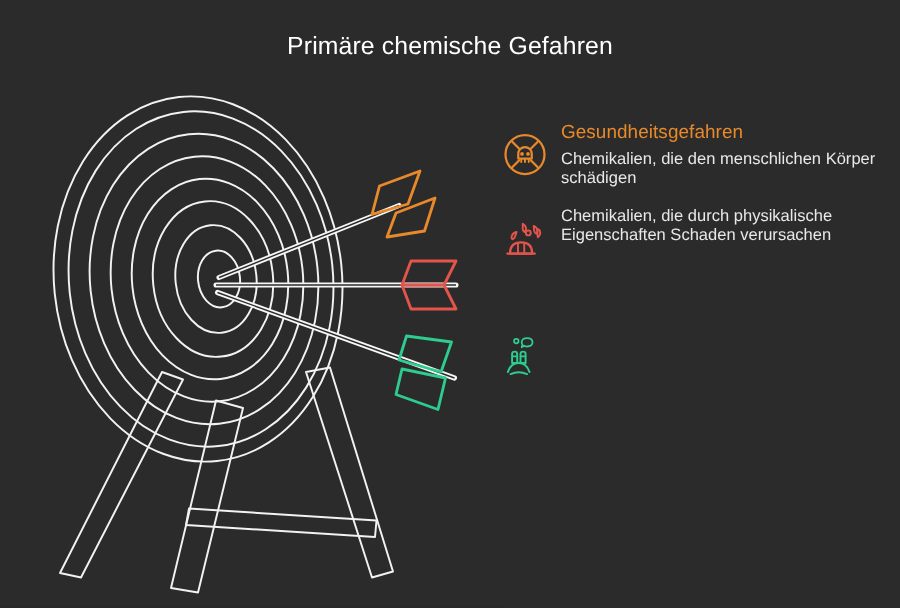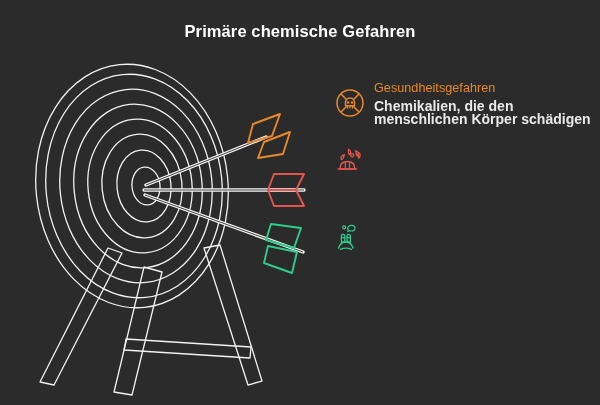--- a/index.html
+++ b/index.html
@@ -23,21 +23,21 @@
 
   
   #page-title {
     position: absolute;
     top: 22px;
     left: 0;
     width: 600px;
     text-align: center;
     color: #ffffff;
     font-size: 16.5px;
-    font-weight: bold;
+    font-weight: normal;
     letter-spacing: 0.1px;
   }
 
   
   #target-illustration {
     position: absolute;
     left: 22px;
     top: 52px;
     width: 310px;
     height: 350px;
@@ -72,25 +72,25 @@
     padding-top: 0px;
   }
   .hazard-heading {
     font-size: 12.6px;
     font-weight: normal;
     line-height: 16px;
     margin: 0 0 4px 0;
     letter-spacing: 0.05px;
   }
   .hazard-desc {
-    font-size: 14px;
+    font-size: 11px;
     color: #e9e9e9;
     line-height: 12.6px;
     margin: 0;
-    font-weight: bold;
+    font-weight: normal;
     letter-spacing: 0.01px;
   }
 
   
   #hazard-item-health  { margin-bottom: 12px; }
   #hazard-item-physical{ margin-bottom: 30px; }
   #hazard-item-environment { margin-bottom: 0; }
 </style>
 </head>
 <body>
@@ -175,20 +175,21 @@
           <path d="M9.4 8.6 q-2.4 0.5 -3.2 2.6 q-0.5 1.2 0.3 2.3 q1.2 -0.3 1.7 -1.5 q0.8 -2.1 1.2 -3.4 Z" stroke="#e2544c" stroke-width="1.3" fill="none" stroke-linejoin="round"></path>
           <path d="M23.6 12.2 q1.9 -1.5 1.5 -3.7 q-0.2 -1.3 -1.4 -1.8 q-0.8 0.9 -0.6 2.2 q0.3 2.2 0.5 3.3 Z" stroke="#e2544c" stroke-width="1.3" fill="none" stroke-linejoin="round"></path>
           <circle cx="17.2" cy="9.3" r="1.6" stroke="#e2544c" stroke-width="1.3" fill="none"></circle>
 
           <path d="M5 23 q0 -7.4 7.4 -7.4 q7.4 0 7.4 7.4 Z" stroke="#e2544c" stroke-width="1.5" fill="none" stroke-linejoin="round"></path>
           <path d="M3.2 23 h18.4" stroke="#e2544c" stroke-width="1.5" stroke-linecap="round"></path>
           <path d="M10.3 16 v7 M14.5 16 v7" stroke="#e2544c" stroke-width="1.3" stroke-linecap="round"></path>
         </svg>
       </div>
       <div class="hazard-text">
+        <p class="hazard-desc">Chemikalien, die durch physikalische Eigenschaften Schaden verursachen</p>
       </div>
     </div>
 
     <div class="hazard-item" id="hazard-item-environment">
       <div class="hazard-icon">
         <svg width="30" height="30" viewBox="0 0 30 30" fill="none">
 
           <circle cx="9.2" cy="5.4" r="1.5" stroke="#2ecc8f" stroke-width="1.2" fill="none"></circle>
           <path d="M16.4 3.4 q3.6 0 3.6 2.8 q0 2.8 -3.6 2.8 q-1.2 0 -2 -0.5 l-1.6 1 l0.5 -1.8
                    q-0.5 -0.7 -0.5 -1.5 q0 -2.8 3.6 -2.8 Z" stroke="#2ecc8f" stroke-width="1.2" fill="none" stroke-linejoin="round"></path>

